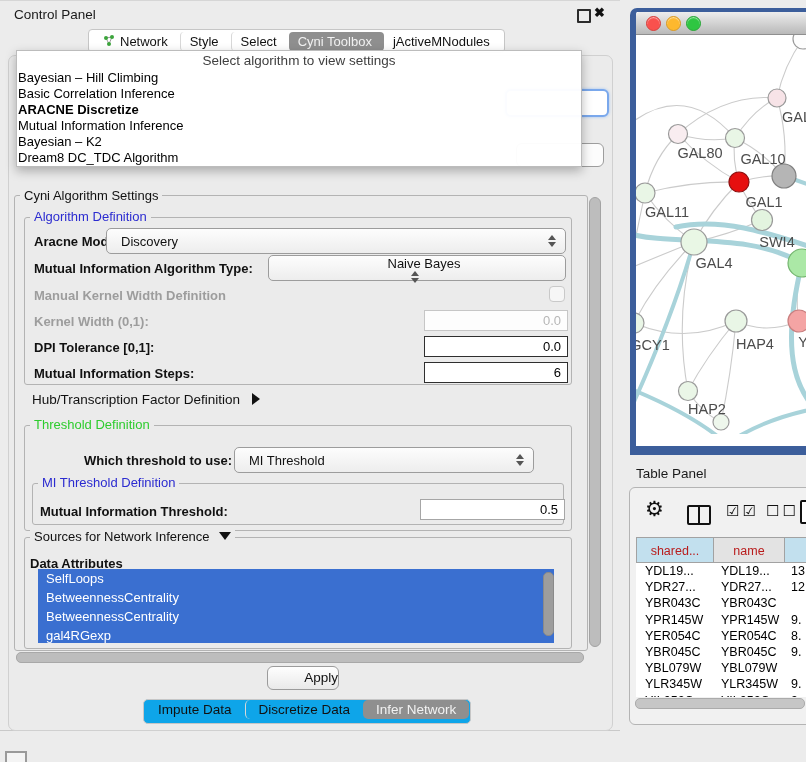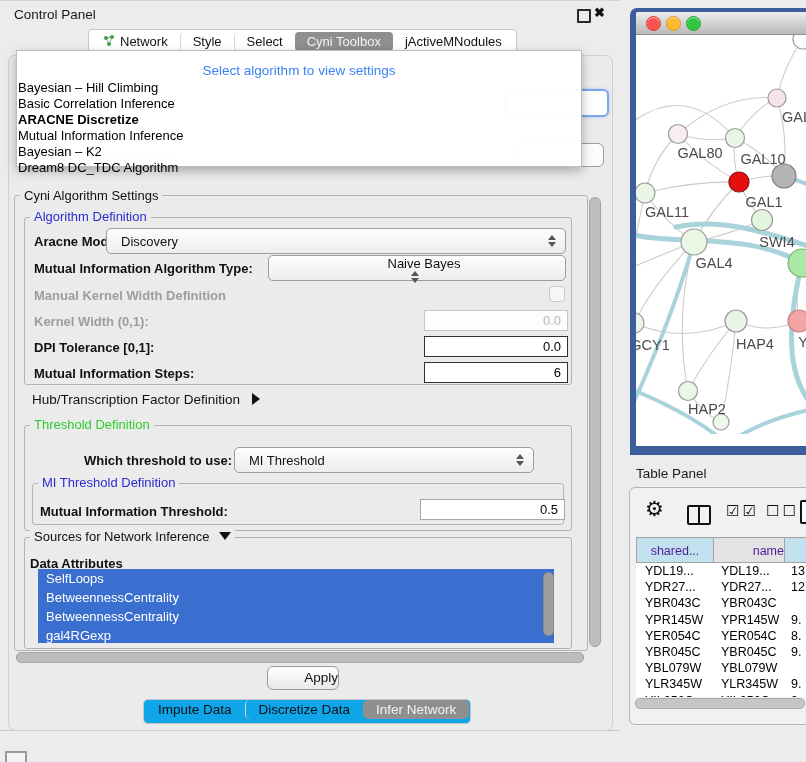--- a/index.html
+++ b/index.html
@@ -11,38 +11,38 @@
   .control-panel{position:absolute;left:0;top:8;width:620px;height:729px;background:#ececec;
                  border-top:1px solid #d6d6d6;border-bottom:1px solid #c9c9c9;}
   .cp-title{position:absolute;left:14px;top:6px;font-size:13.5px;color:#1a1a1a;}
   .float-btn{position:absolute;left:577px;top:8px;width:10px;height:10px;border:2px solid #2b2b2b;border-radius:1px;}
   .close-btn{position:absolute;left:594px;top:4px;font-size:13px;font-weight:bold;color:#111;}
 
   .top-tabs{position:absolute;left:88px;top:28px;height:22px;display:flex;align-items:center;
             background:#ffffff;border:1px solid #c6c6c6;border-radius:4px;padding:0 2px;}
   .tab{display:flex;align-items:center;gap:5px;padding:2px 12px;font-size:13px;color:#111;
        border-radius:4px;white-space:nowrap;}
-  .tab + .tab{border-left:1px solid #d8d8d8;}
+  .tab + .tab{border-left:1px solid #d8d8d8;padding-left:9px;}
   .tab.selected{background:#8f8f8f;color:#f2f2f2;border-left:none;}
   .tab.selected + .tab{border-left:none;}
 
   .content-card{position:absolute;left:8px;top:54px;width:603px;height:674px;background:#ebebeb;
                 border:1px solid #d0d0d0;border-radius:7px;}
 
   
   .ghost-text{position:absolute;color:rgba(40,40,40,.35);font-size:13px;z-index:4;}
   .ghost-combo{position:absolute;left:505px;top:88px;width:100px;height:24px;background:#fff;
                border:2px solid #7aa8ec;border-radius:6px;box-shadow:0 0 3px #9cc0f2;z-index:5;}
   .ghost-button{position:absolute;left:516px;top:142px;width:86px;height:22px;background:#fcfcfc;
                border:1px solid #9d9d9d;border-radius:6px;z-index:5;}
 
   
   .popup{position:absolute;left:16px;top:49px;width:564px;height:115px;background:rgba(255,255,255,.97);
          border:1px solid #bcbcbc;box-shadow:0 4px 10px rgba(0,0,0,.28);z-index:30;}
-  .popup-header{height:17px;text-align:center;color:#3b82f6;font-size:13.5px;padding-top:12px;}
+  .popup-header{height:17px;text-align:center;color:#404040;font-size:13.5px;padding-top:2px;}
   .popup-item{height:16px;line-height:16px;font-size:13px;color:#000;padding-left:1px;white-space:nowrap;}
   .popup-item.bold{font-weight:bold;}
 
   
   .group{position:absolute;border:1px solid #b3b3b3;border-radius:3px;}
   .group-title{position:absolute;font-size:13px;background:#ebebeb;padding:0 4px;line-height:14px;white-space:nowrap;z-index:2;}
   .settings-root{position:absolute;left:14px;top:186px;width:572px;height:462px;z-index:10;}
   .lbl{position:absolute;font-size:13px;font-weight:bold;color:#111;white-space:nowrap;}
   .lbl.dim{color:#9d9d9d;}
   .plain{font-weight:normal;font-size:13.5px;}
@@ -100,21 +100,21 @@
   
   .table-title{position:absolute;left:636px;top:466px;font-size:13.5px;color:#1a1a1a;}
   .table-window{position:absolute;left:629px;top:487px;width:230px;height:236px;background:#f1f1f1;
                 border:1px solid #b4b4b4;border-radius:6px;}
   .gear{position:absolute;left:15px;top:9px;font-size:21px;color:#111;}
   .cols-icon{position:absolute;left:57px;top:17px;width:20px;height:16px;border:2px solid #111;border-radius:2px;}
   .cols-icon div{position:absolute;left:9px;top:0;width:2px;height:16px;background:#111;}
   .check-pair{position:absolute;top:14px;font-size:15px;color:#111;letter-spacing:3px;}
   .doc-icon{position:absolute;left:170px;top:12px;width:15px;height:20px;border:2px solid #111;border-radius:2px;background:#fff;}
   .thead{position:absolute;left:6px;top:49px;display:flex;height:26px;}
-  .th{border:1px solid #a2a2a2;border-left:none;font-size:12.5px;color:#4c1d95;text-align:center;line-height:26px;}
+  .th{border:1px solid #a2a2a2;border-left:none;font-size:12.5px;color:#b91c1c;text-align:center;line-height:26px;}
   .th:first-child{border-left:1px solid #a2a2a2;}
   .th.hl{background:var(--th-blue,#c2e0ee);}
   .th.plainbg{background:#e3e3e3;}
   .tbody{position:absolute;left:6px;top:75px;width:210px;height:134px;overflow:hidden;background:#fff;}
   .trow{display:flex;height:16.2px;line-height:16.2px;font-size:12.5px;color:#000;background:#fff;}
   .td{padding-left:9px;white-space:nowrap;overflow:hidden;}
   .tscroll-thumb{position:absolute;left:5px;top:210px;width:168px;height:9px;background:#c6c6c6;
                  border:1px solid #ababab;border-radius:5px;}
 
   .corner-chip{position:absolute;left:5px;top:751px;width:18px;height:14px;border:2px solid #9a9a9a;background:#f4f4f4;}
@@ -340,21 +340,21 @@
   <section class="table-window">
     <span class="gear">⚙</span>
     <div class="cols-icon">
         <div></div>
       </div>
     <span class="check-pair" style="left:96px;">☑☑</span>
     <span class="check-pair" style="left:136px;">☐☐</span>
     <div class="doc-icon"></div>
     <div class="thead" id="table-head">
         <div class="th hl" style="width: 76px;">shared...</div>
-        <div class="th plainbg" style="width: 70px; text-align: right;">name</div>
+        <div class="th plainbg" style="width: 70px;">name</div>
         <div class="th hl" style="width: 60px;"></div>
       </div>
     <div class="tbody" id="table-body">
         <div class="trow">
           <div class="td" style="width: 67px;">YDL19...</div>
           <div class="td" style="width: 61px;">YDL19...</div>
           <div class="td" style="width: 51px;">13</div>
         </div>
         <div class="trow">
           <div class="td" style="width: 67px;">YDR27...</div>

